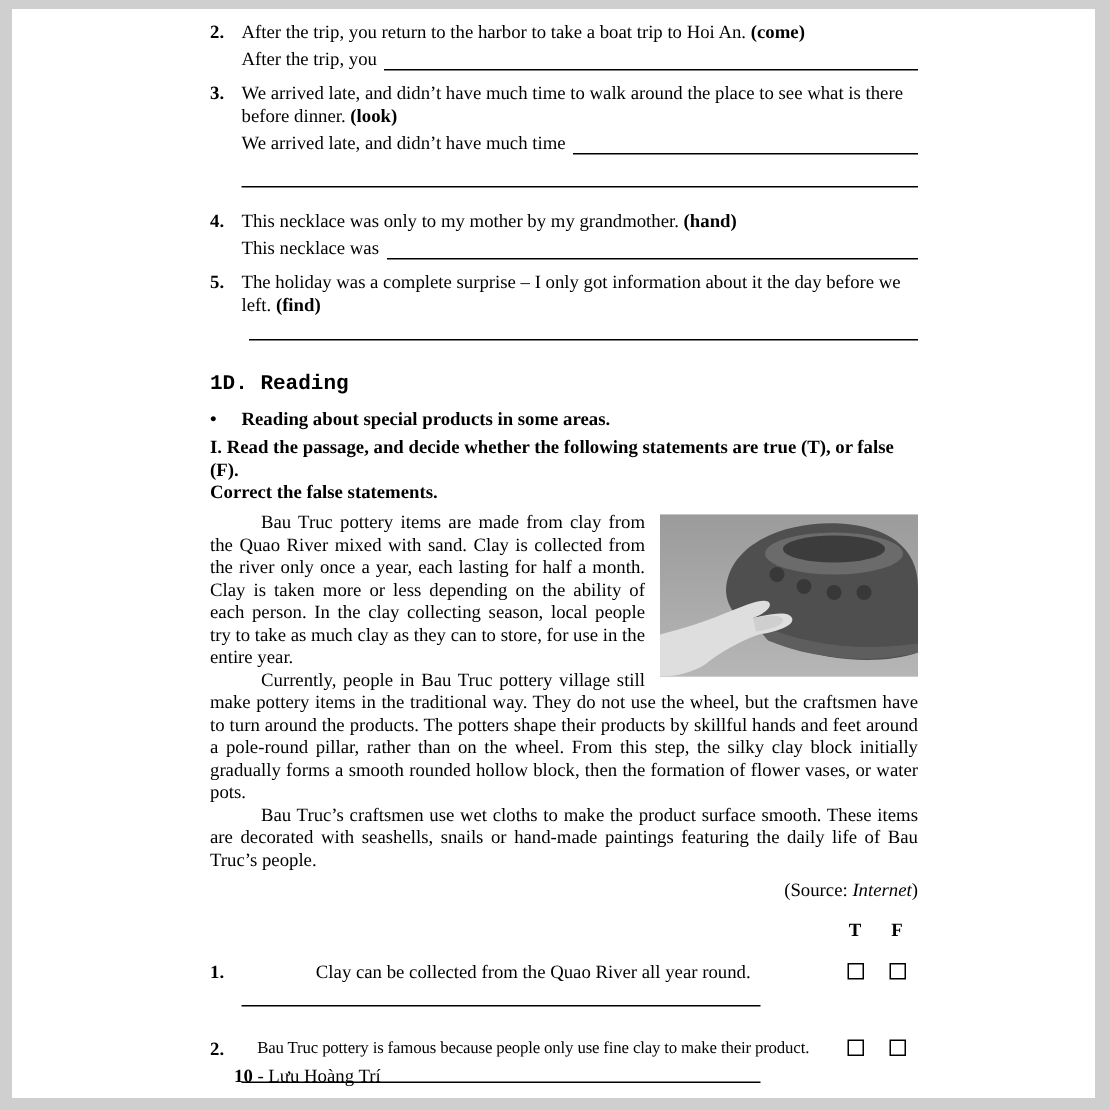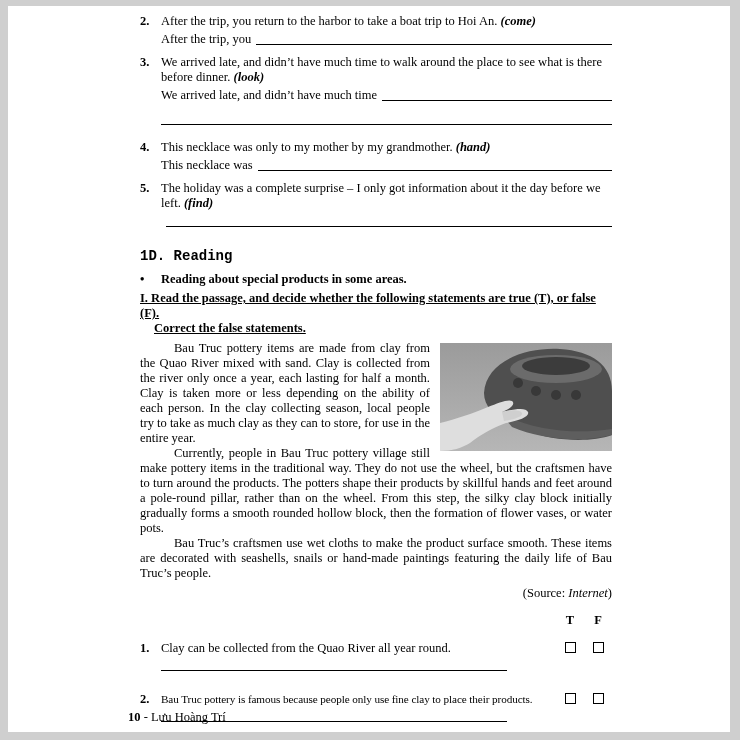--- a/index.html
+++ b/index.html
@@ -19,60 +19,60 @@
   }
   .content {
     position: absolute; left: 132px; top: 8px; width: 472px;
     font-size: 12.5px; line-height: 15px;
   }
 
   
   .ex { display: flex; margin-bottom: 8px; }
   .ex-num { width: 21px; flex: none; font-weight: bold; }
   .ex-body { flex: 1; }
-  .ex-prompt b { font-weight: bold; font-style: italic; }
-  .fill-row { display: flex; align-items: flex-start; margin-top: 3px; }
+  .ex-prompt b { font-weight: bold; }
+  .fill-row { display: flex; align-items: flex-end; margin-top: 3px; }
   .fill-stem { white-space: nowrap; }
   .fill-line { flex: 1; border-bottom: 1px solid #000; height: 13px; margin-left: 5px; }
   .full-line { border-bottom: 1px solid #000; height: 14px; margin-top: 8px; }
   .gap-after { margin-bottom: 15px; }
 
   
   .section-title { font-weight: bold; font-size: 14px; margin: 22px 0 8px 0; font-family: Liberation Mono, monospace; }
   .bullet-line { display: flex; font-weight: bold; margin-bottom: 4px; }
   .bullet-marker { width: 21px; flex: none; }
-  .instruction { font-weight: bold; text-decoration: underline; }
-  .instr-l2 { margin-left: 14px; }
+  .instruction { font-weight: bold; }
+  .instr-l2 { }
 
   .passage { margin-top: 5px; text-align: justify; }
   .passage p { margin: 0; text-indent: 34px; }
   .photo {
     float: right; width: 172px; height: 108px;
     margin: 2px 0 4px 10px;
     background: #a8a8a8;
   }
   .photo svg { display: block; width: 100%; height: 100%; }
 
   .source { text-align: right; margin-top: 5px; }
   .source i { font-style: italic; }
 
   .tf-header { display: flex; justify-content: flex-end; font-weight: bold; margin-top: 12px; }
   .tf-header span { width: 28px; text-align: center; }
 
   .stmt { margin-top: 13px; }
   .stmt + .stmt { margin-top: 21px; }
   .stmt-row { display: flex; align-items: flex-start; }
   .stmt-num { width: 21px; flex: none; font-weight: bold; }
-  .stmt-text { flex: 1; padding-right: 6px; }
+  .stmt-text { flex: 1; padding-right: 6px; text-align: center; }
   .stmt-text.condensed { font-size: 11.2px; letter-spacing: -0.1px; white-space: nowrap; overflow: hidden; }
   .cb-col { width: 28px; flex: none; display: flex; justify-content: center; padding-top: 1px; }
   .checkbox { width: 11px; height: 11px; border: 1.6px solid #000; display: inline-block; background: #fff; }
   .ans-line { border-bottom: 1px solid #000; height: 15px; margin-left: 21px; width: 346px; }
 
-  .footer { position: absolute; left: 120px; bottom: 7px; font-size: 12.5px; }
+  .footer { position: absolute; left: 148px; bottom: 7px; font-size: 12.5px; }
   .footer .pnum { font-weight: bold; }
 </style>
 </head>
 <body>
 
 <div class="page">
   <div class="content">
 
     <div class="ex">
       <div class="ex-num">2.</div>
@@ -190,21 +190,21 @@
         <span class="cb-col">
             <span class="checkbox"></span>
           </span>
       </div>
       <div class="ans-line"></div>
     </div>
 
     <div class="stmt">
       <div class="stmt-row">
         <span class="stmt-num">2.</span>
-        <span class="stmt-text condensed">Bau Truc pottery is famous because people only use fine clay to place their products.</span>
+        <span class="stmt-text condensed">Bau Truc pottery is famous because people only use fine clay to make their product.</span>
         <span class="cb-col">
             <span class="checkbox"></span>
           </span>
         <span class="cb-col">
             <span class="checkbox"></span>
           </span>
       </div>
       <div class="ans-line"></div>
     </div>
 

